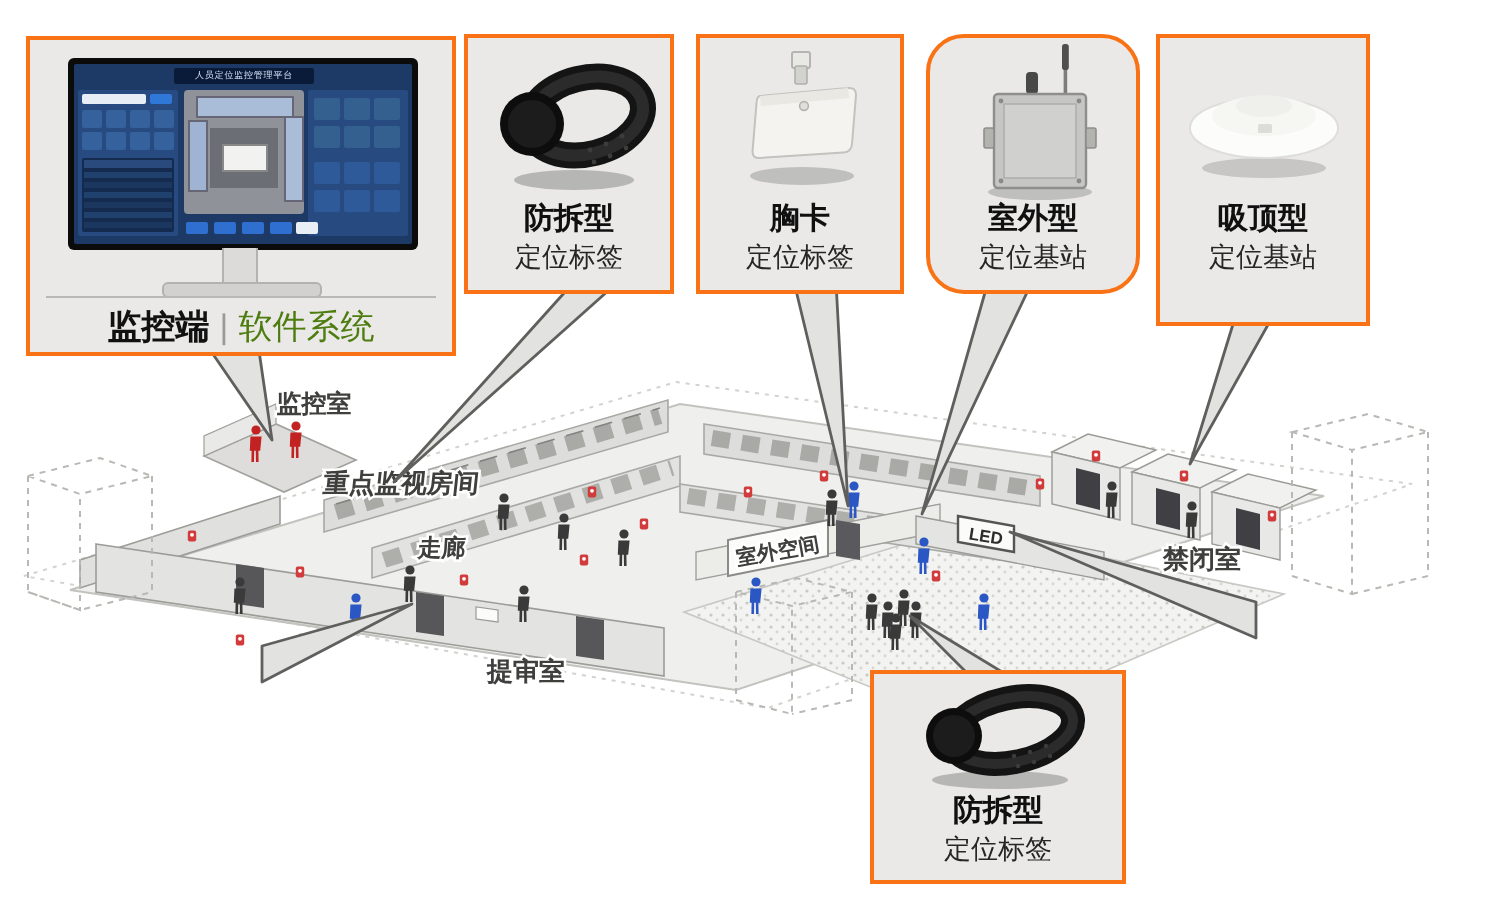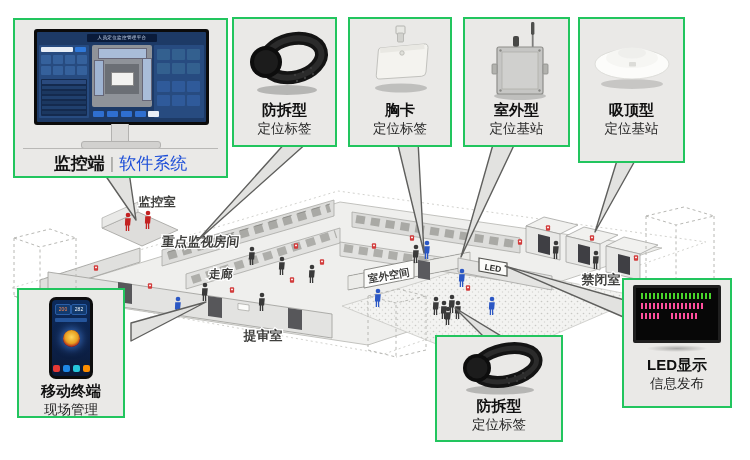--- a/index.html
+++ b/index.html
@@ -1,20 +1,20 @@
 <!DOCTYPE html>
 <html><head>
 <meta charset="utf-8">
 <style>
   html,body{margin:0;padding:0;background:#fff;}
   .canvas{position:relative;width:750px;height:460px;background:#ffffff;overflow:hidden;
           font-family:"Liberation Sans",sans-serif;color:#141414;}
   .base-svg{position:absolute;left:0;top:0;width:750px;height:460px;z-index:1;}
   
-  .cbox{position:absolute;box-sizing:border-box;background:#eae9e7;border:2px solid #22c55e;
+  .cbox{position:absolute;box-sizing:border-box;background:#eae9e7;border:2px solid #f97316;
         z-index:2;display:flex;flex-direction:column;align-items:center;}
   .cbox .devwrap{flex:0 0 auto;width:100%;display:flex;justify-content:center;align-items:center;}
   .ctitle{font-size:15px;font-weight:bold;color:#101010;line-height:1.25;text-align:center;}
   .csub{font-size:13.5px;color:#262626;line-height:1.3;text-align:center;}
   
   .monitor-box{left:13px;top:18px;width:215px;height:160px;}
   .mscreen{position:absolute;left:19px;top:9px;width:175px;height:96px;background:#0b0b0b;
            border-radius:3px;padding:3px;box-sizing:border-box;}
   .db{position:relative;width:100%;height:100%;background:#1d3a66;border-radius:1px;overflow:hidden;}
   .db-title{position:absolute;left:50px;top:2px;width:70px;height:8px;background:#0a1b3a;border-radius:1px;
@@ -41,25 +41,25 @@
   .db-court{position:absolute;left:13px;top:19px;width:34px;height:30px;background:#6b6f75;}
   .db-b4{position:absolute;left:19px;top:27px;width:21px;height:12px;background:#f2f2f0;border:0.5px solid #888;}
   .db-btns{position:absolute;left:56px;top:79px;width:11px;height:6px;background:#2f6fd0;border-radius:1px;
            box-shadow:14px 0 0 #2f6fd0,28px 0 0 #2f6fd0,42px 0 0 #2f6fd0,55px 0 0 #e8eef6;}
   .mneck{position:absolute;left:96px;top:104px;width:16px;height:17px;background:#dcdbd9;border:1px solid #b3b2b0;border-top:none;}
   .mbase{position:absolute;left:66px;top:121px;width:78px;height:6px;background:#d2d1cf;border:1px solid #b3b2b0;border-radius:3px;}
   .mdivider{position:absolute;left:8px;top:128px;width:195px;height:0;border-top:1.5px solid #b9b8b6;}
   .mlabel{position:absolute;left:0;top:132px;width:100%;text-align:center;font-size:17px;color:#111;}
   .mlabel .lp{font-weight:bold;font-family:Liberation Serif, serif;}
   .mlabel .sep{color:#9a9a98;font-weight:300;margin:0 5px;}
-  .mlabel .ls{font-weight:400;color:#1d4ed8;}
+  .mlabel .ls{font-weight:400;color:#4d7c0f;}
   
   .box-t1{left:232px;top:17px;width:105px;height:130px;}
   .box-t2{left:348px;top:17px;width:104px;height:130px;}
-  .box-t3{left:463px;top:17px;width:107px;height:130px;}
+  .box-t3{left:463px;top:17px;width:107px;height:130px;border-radius:19px;}
   .box-t4{left:578px;top:17px;width:107px;height:146px;}
   .box-t1 .devwrap,.box-t2 .devwrap,.box-t3 .devwrap,.box-t4 .devwrap{height:82px;}
   
   .phone-box{left:17px;top:288px;width:108px;height:130px;}
   .phone-box .devwrap{height:88px;padding-top:4px;}
   .phone{position:relative;width:44px;height:82px;background:#0d0d0d;border-radius:7px;padding:3px;box-sizing:border-box;}
   .pscreen{position:relative;width:100%;height:100%;background:linear-gradient(180deg,#0c2a5a 0%,#0d2148 60%,#0a1a38 100%);
            border-radius:4px;overflow:hidden;}
   .pchips{display:flex;justify-content:space-between;padding:4px 3px 0 3px;}
   .pchip{width:15px;height:9px;background:#123a6e;border:0.5px solid #2a5ea8;border-radius:2px;
@@ -349,42 +349,20 @@
         <ellipse cx="50" cy="44" rx="37" ry="15" fill="#fcfcfa" stroke="#dededa" stroke-width="1"></ellipse>
         <ellipse cx="50" cy="38" rx="26" ry="10" fill="#f6f6f3"></ellipse>
         <ellipse cx="50" cy="33" rx="14" ry="5.5" fill="#efefec"></ellipse>
         <rect x="47" y="42" width="7" height="4.5" rx="0.8" fill="#dcdcd8"></rect>
       </svg>
     </div>
     <div class="ctitle">吸顶型</div>
     <div class="csub">定位基站</div>
   </div>
 
-  <div class="cbox phone-box">
-    <div class="devwrap">
-      <div class="phone">
-        <div class="pscreen">
-          <div class="pchips">
-            <div class="pchip l">200</div>
-            <div class="pchip r">282</div>
-          </div>
-          <div class="pbar"></div>
-          <div class="pemblem"></div>
-          <div class="papps">
-            <div class="papp pa1"></div>
-            <div class="papp pa2"></div>
-            <div class="papp pa3"></div>
-            <div class="papp pa4"></div>
-          </div>
-        </div>
-      </div>
-    </div>
-    <div class="ctitle">移动终端</div>
-    <div class="csub">现场管理</div>
-  </div>
 
   <div class="cbox tag3-box">
     <div class="devwrap">
       <svg width="110" height="58" viewBox="0 0 110 58">
         <ellipse cx="56" cy="52" rx="34" ry="4.5" fill="rgba(0,0,0,0.22)"></ellipse>
         <ellipse cx="62" cy="27" rx="31" ry="16" transform="rotate(-12 62 27)" fill="none" stroke="#141414" stroke-width="12"></ellipse>
         <ellipse cx="62" cy="27" rx="31" ry="16" transform="rotate(-12 62 27)" fill="none" stroke="#2b2b2b" stroke-width="5"></ellipse>
         <circle cx="33" cy="30" r="14" fill="#0d0d0d"></circle>
         <circle cx="33" cy="30" r="10.5" fill="#1c1c1c"></circle>
         <g fill="#3c3c3c">
@@ -394,31 +372,14 @@
           <circle cx="65" cy="45" r="1.1"></circle>
             <circle cx="73" cy="43" r="1.1"></circle>
             <circle cx="81" cy="40" r="1.1"></circle>
         </g>
       </svg>
     </div>
     <div class="ctitle">防拆型</div>
     <div class="csub">定位标签</div>
   </div>
 
-  <div class="cbox led-box">
-    <div class="devwrap">
-      <div>
-        <div class="ledscr">
-          <div class="ledrow lr1"></div>
-          <div class="ledrow lr2"></div>
-          <div class="lr3">
-              <span class="s1"></span>
-              <span class="s2"></span>
-            </div>
-        </div>
-        <div class="dev-shadow"></div>
-      </div>
-    </div>
-    <div class="ctitle">LED显示</div>
-    <div class="csub">信息发布</div>
-  </div>
 
 </div>
 
 </body></html>

